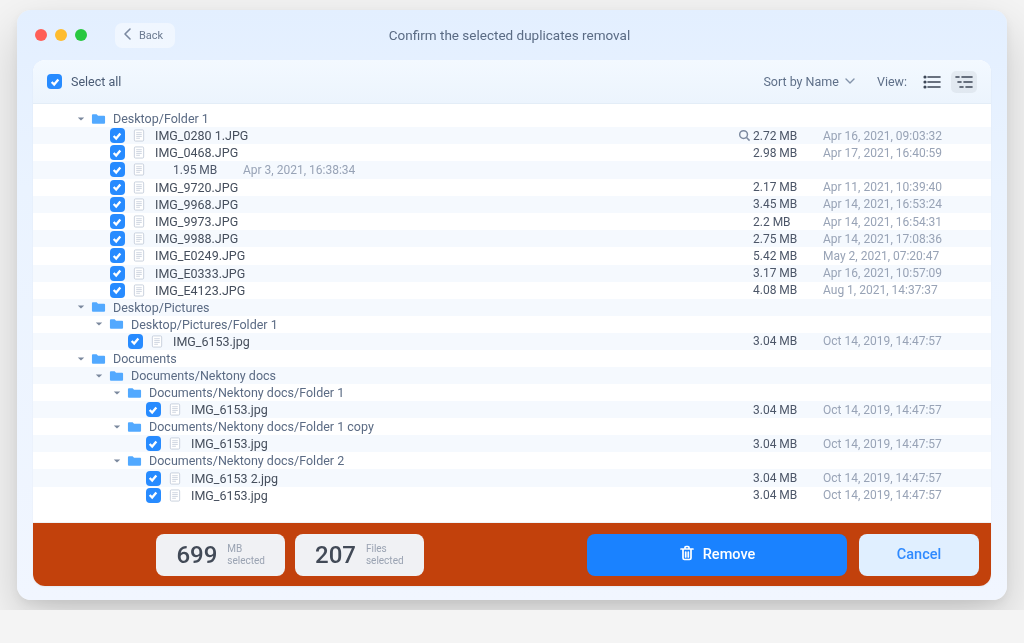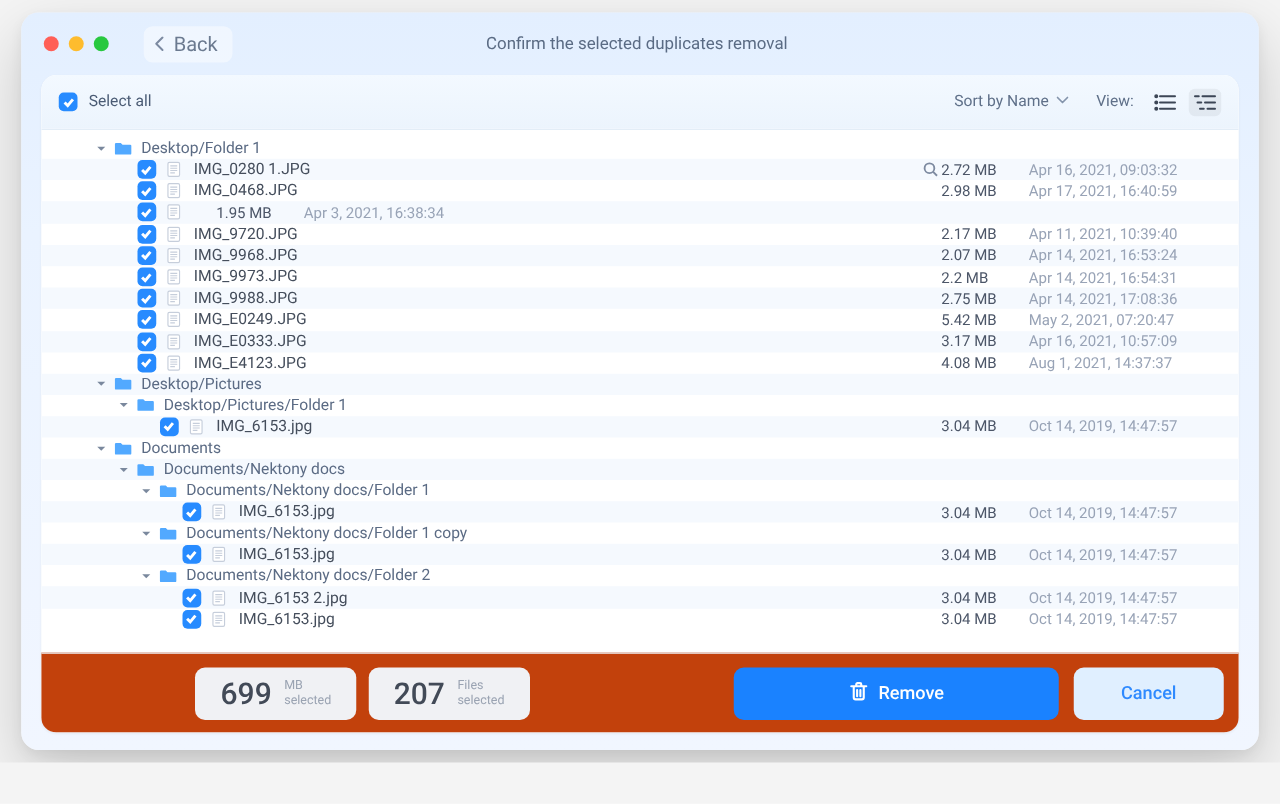--- a/index.html
+++ b/index.html
@@ -28,21 +28,21 @@
     flex-shrink: 0;
   }
   .traffic { display: flex; gap: 8px; }
   .dot { width: 12px; height: 12px; border-radius: 50%; }
   .dot.red { background: #ff5f57; }
   .dot.yellow { background: #febc2e; }
   .dot.green { background: #28c840; }
   .back-btn {
     display: flex; align-items: center; gap: 6px;
     margin-left: 28px;
-    color: #6b7a90; font-size: 16px;
+    color: #6b7a90; font-size: 11px;
     background: rgba(255,255,255,0.45);
     padding: 5px 12px 5px 8px; border-radius: 7px;
     cursor: pointer;
   }
   .back-btn svg { width: 10px; height: 12px; }
   .title {
     position: absolute; left: 0; right: 5px; text-align: center;
     color: #5a6b84; font-size: 13.5px; pointer-events: none;
   }
 
@@ -311,21 +311,21 @@
             </div>
           </div>
           <div class="file-ic">
             <svg viewBox="0 0 12 14">
               <rect x="1" y="1" width="10" height="12" rx="1.2" fill="#fff" stroke="#c6cedb" stroke-width="1"></rect>
               <path d="M3 4 h6 M3 6 h6 M3 8 h6 M3 10 h4" stroke="#c6cedb" stroke-width="0.9"></path>
             </svg>
           </div>
           <div class="name">IMG_9968.JPG</div>
           <div class="mag"></div>
-          <div class="size">2.07 MB</div>
+          <div class="size">3.45 MB</div>
           <div class="date">Apr 14, 2021, 16:53:24</div>
         </div>
         <div class="row file">
           <div class="indent" style="width:72px"></div>
           <div class="cb-cell">
             <div class="checkbox">
               <svg viewBox="0 0 12 12">
                 <path d="M2 6 L5 9 L10 3"></path>
               </svg>
             </div>

